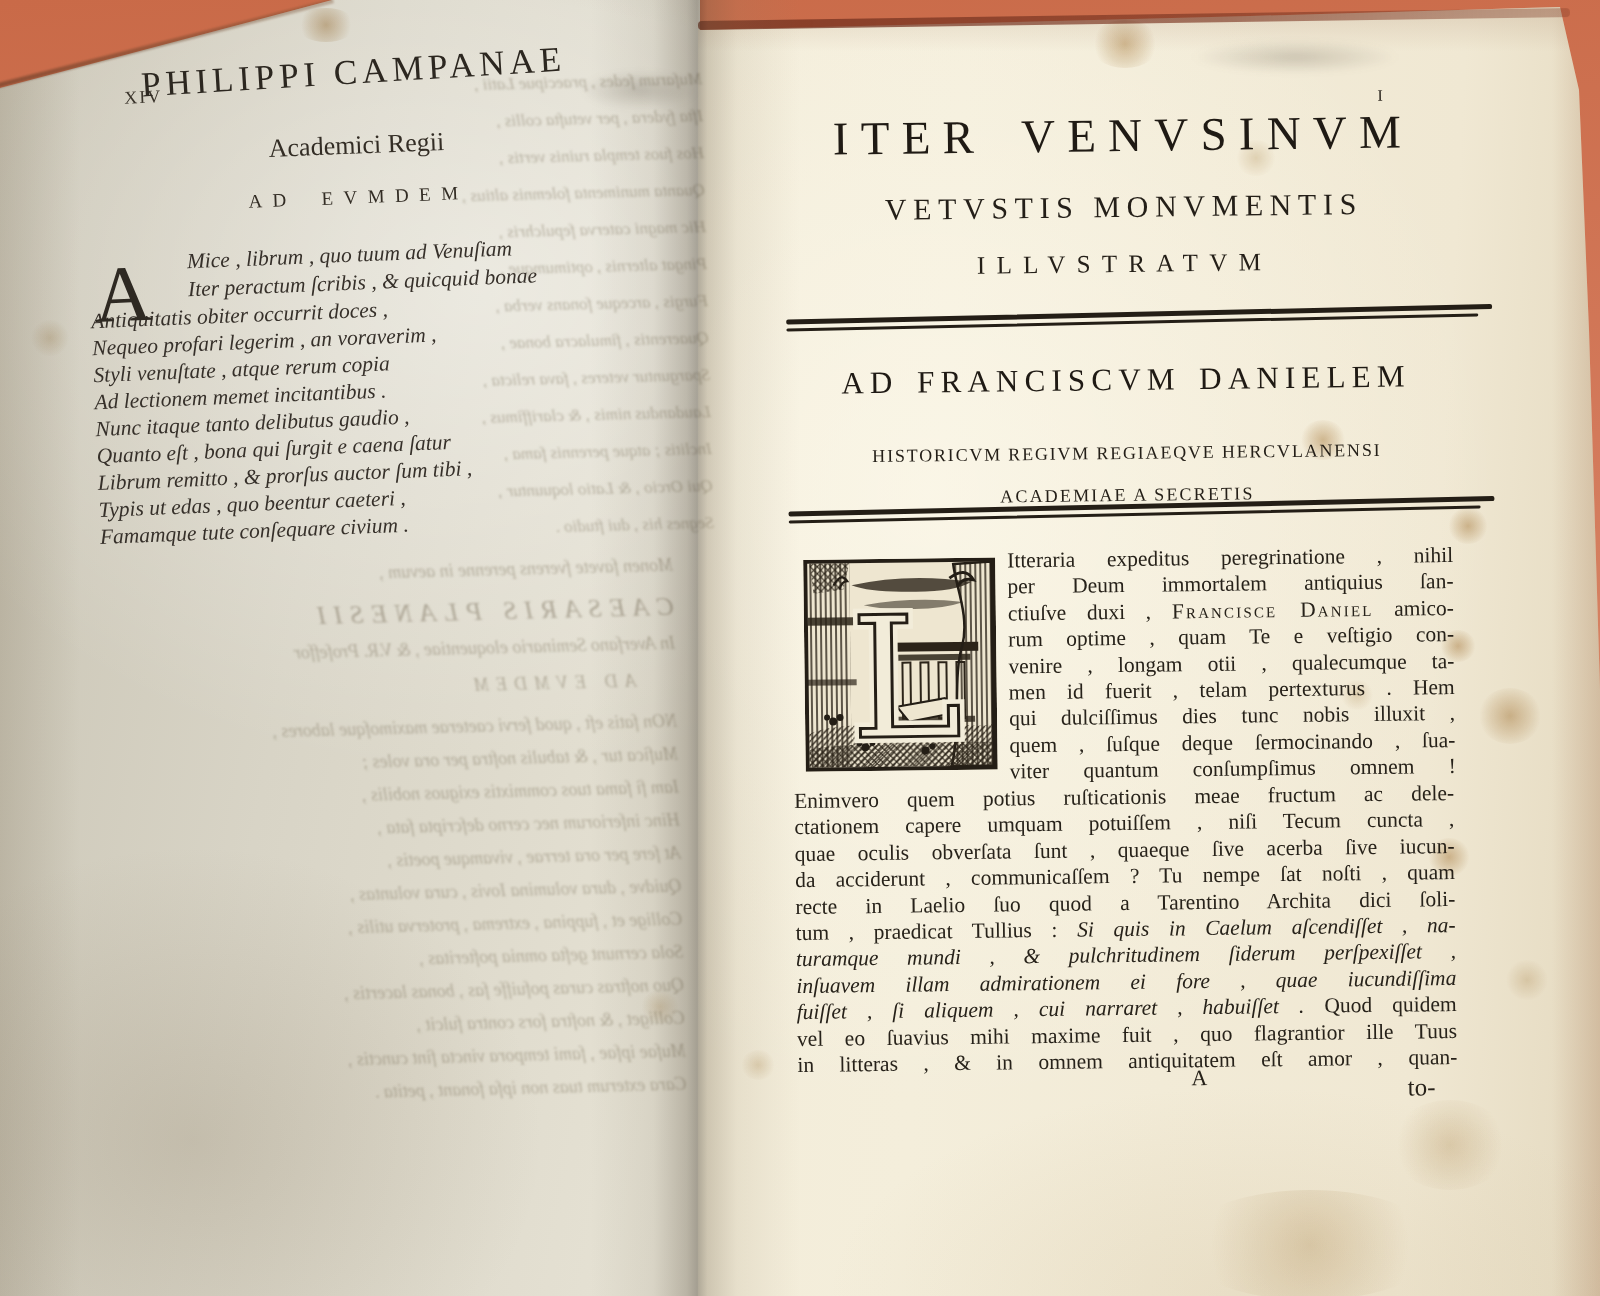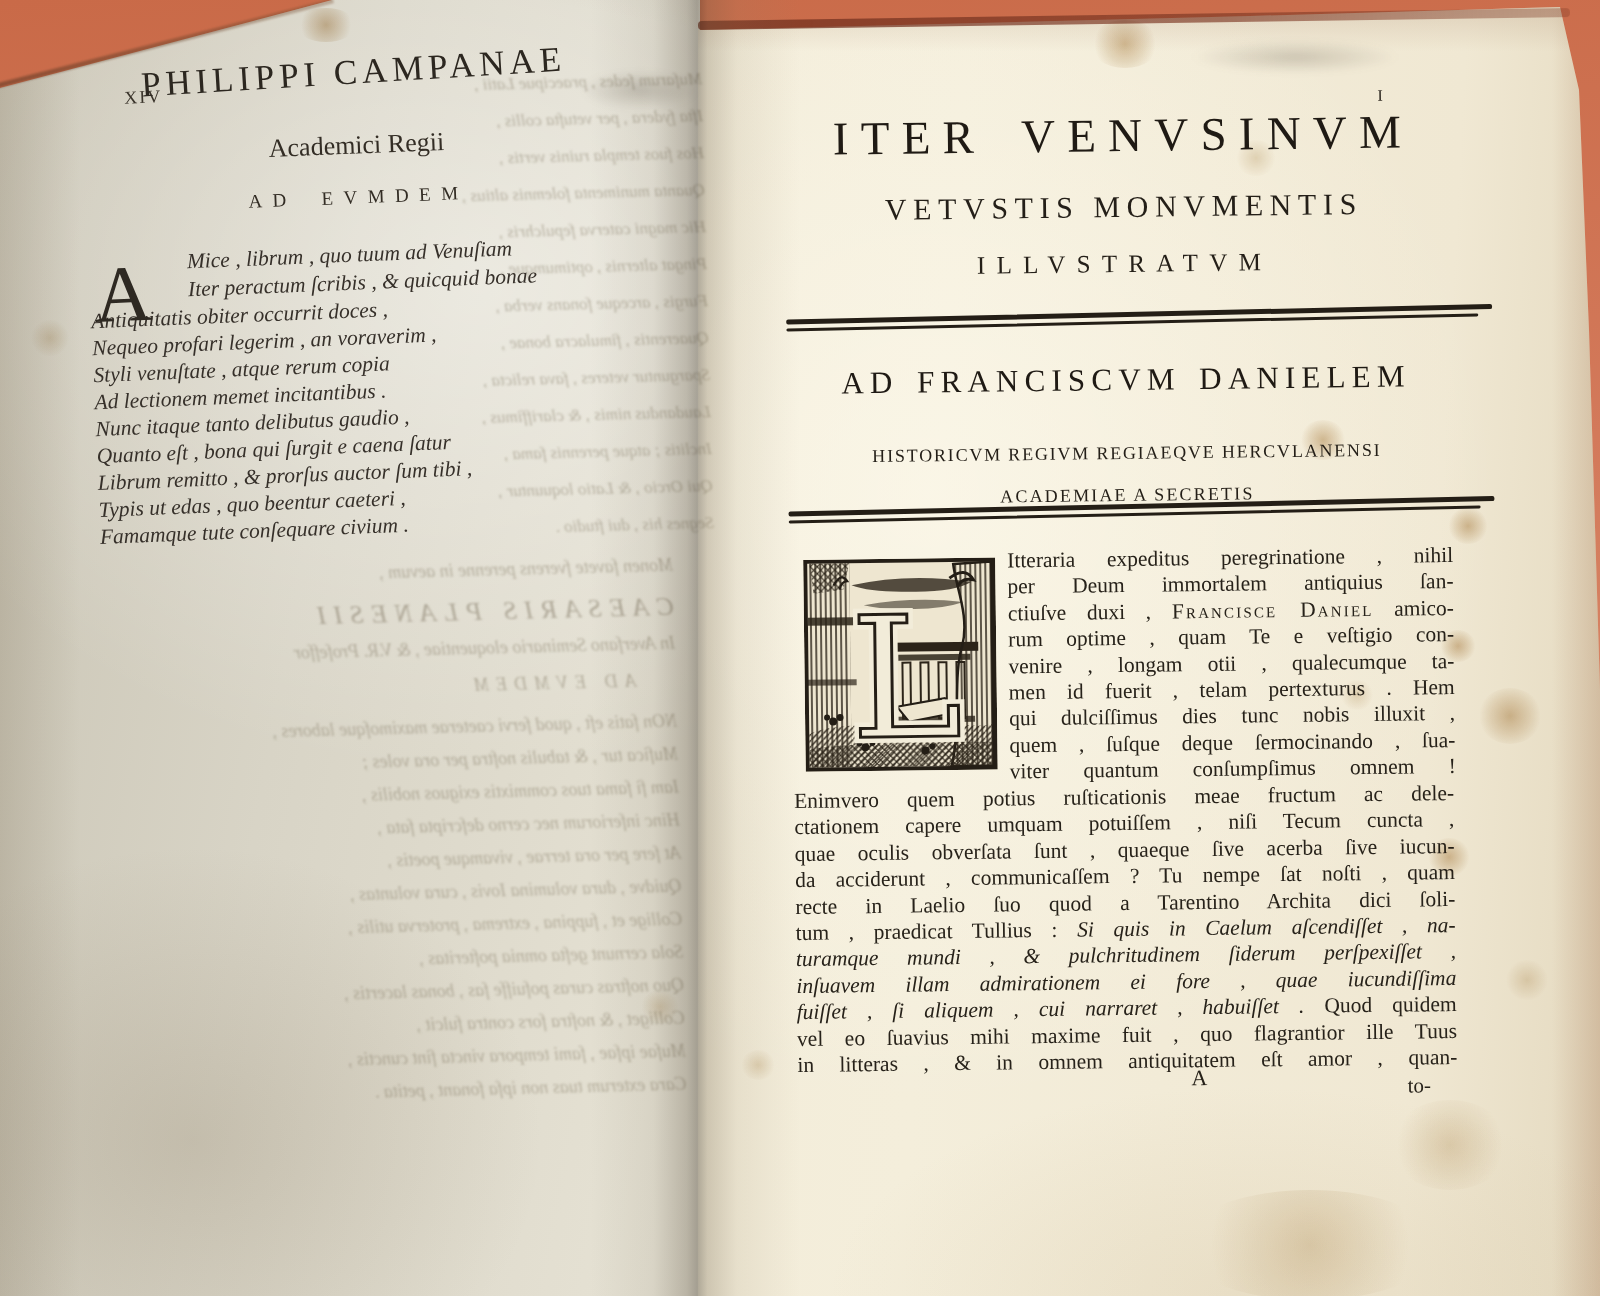--- a/index.html
+++ b/index.html
@@ -108,21 +108,21 @@
   .rp-ded-sub1{position:absolute;left:690px;top:443px;width:870px;text-align:center;
       font-size:18px;letter-spacing:.10em;color:#241f18;}
   .rp-ded-sub2{position:absolute;left:690px;top:485px;width:870px;text-align:center;
       font-size:18px;letter-spacing:.12em;color:#241f18;}
   .woodcut{position:absolute;left:800px;top:556px;width:192px;height:212px;}
   .body-block{font-size:21.5px;color:#27221a;}
   .body-block .tline{line-height:26.4px;text-align:justify;text-align-last:justify;white-space:normal;}
   .body-indent{position:absolute;left:1004px;top:546px;width:446px;}
   .body-full{position:absolute;left:788px;top:784px;width:660px;}
   .rp-signature{position:absolute;left:1182px;top:1066px;font-size:22px;color:#27221a;}
-  .rp-catchword{position:absolute;left:1398px;top:1077px;font-size:21px;color:#27221a;}
+  .rp-catchword{position:absolute;left:1398px;top:1077px;font-size:25px;color:#27221a;}
 
   
   .stain{position:absolute;border-radius:50%;pointer-events:none;mix-blend-mode:multiply;}
   .fox{background:radial-gradient(circle,rgba(172,126,62,.45) 0%,rgba(172,126,62,.18) 45%,rgba(172,126,62,0) 72%);}
   .fox-lite{background:radial-gradient(circle,rgba(178,140,80,.26) 0%,rgba(178,140,80,0) 70%);}
   .smudge{background:radial-gradient(ellipse,rgba(80,70,58,.22) 0%,rgba(80,70,58,0) 70%);filter:blur(3px);}
 </style>
 </head>
 <body>
 

